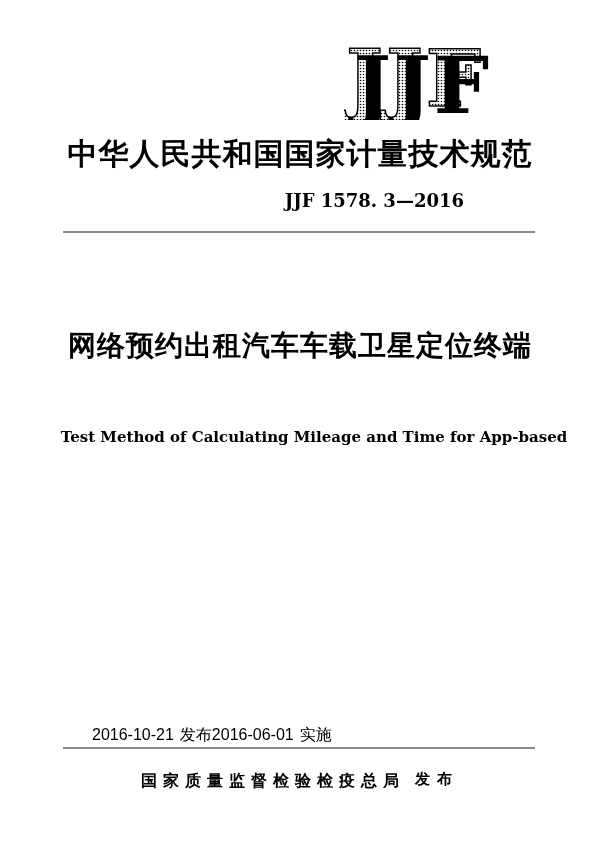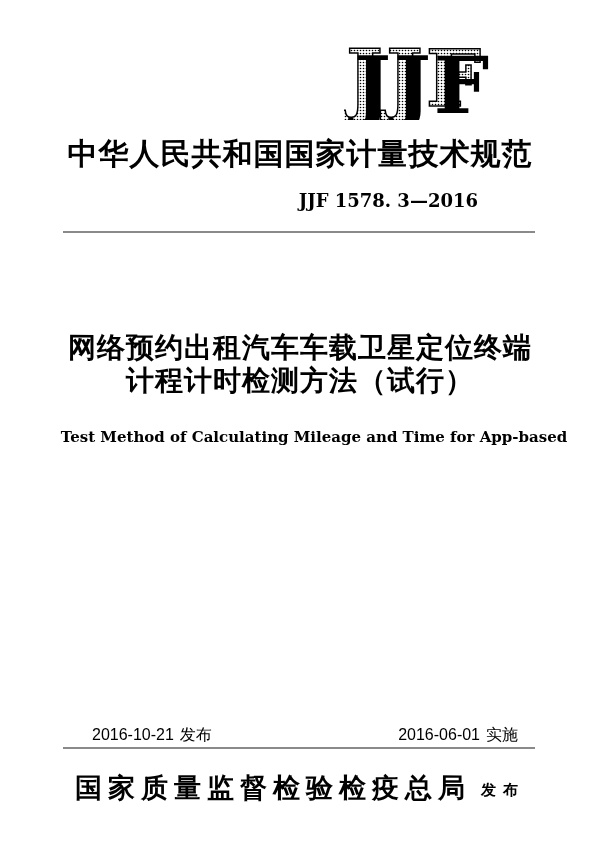--- a/index.html
+++ b/index.html
@@ -32,42 +32,42 @@
     text-align: center;
     font-family: "DejaVu Serif", "Liberation Serif", serif;
     font-weight: bold;
     font-size: 30px;
     letter-spacing: 1px;
     white-space: nowrap;
   }
   .doc-number {
     position: absolute;
     top: 190px;
-    right: 122px;
+    right: 136px;
     font-family: "DejaVu Serif", "Liberation Serif", serif;
     font-weight: bold;
     font-size: 18px;
     white-space: nowrap;
   }
   .rule {
     position: absolute;
     left: 63px;
     width: 472px;
     height: 2px;
     background: #8a8a8a;
   }
   .rule-top { top: 231px; }
   .rule-bottom { top: 747px; }
   .zh-title {
     position: absolute;
     top: 331px;
     left: 0;
     width: 100%;
     text-align: center;
-    font-family: Liberation Serif, serif;
+    font-family: Liberation Mono, monospace;
     font-weight: bold;
     font-size: 28px;
     line-height: 33px;
     letter-spacing: 1px;
     white-space: nowrap;
   }
   .en-title {
     position: absolute;
     top: 428px;
     left: 0;
@@ -79,40 +79,40 @@
     line-height: 18px;
     white-space: nowrap;
     margin-left: 14px;
   }
   .dates {
     position: absolute;
     top: 725px;
     left: 92px;
     right: 82px;
     display: flex;
-    justify-content: space-between;
+    justify-content: flex-start;
     font-family: "Liberation Sans", sans-serif;
     font-size: 16px;
     white-space: nowrap;
   }
   .dates .label {
     margin-left: 6px;
   }
   .publisher {
     position: absolute;
     top: 770px;
     left: 0;
     width: 100%;
     text-align: center;
     white-space: nowrap;
   }
   .publisher-main {
     font-family: Liberation Mono, monospace;
     font-weight: bold;
-    font-size: 27px;
+    font-size: 16px;
     letter-spacing: 6px;
   }
   .publisher-suffix {
     font-family: "DejaVu Sans", "Liberation Sans", sans-serif;
     font-weight: bold;
     font-size: 15px;
     letter-spacing: 7px;
     margin-left: 10px;
     vertical-align: 2px;
   }
@@ -136,21 +136,20 @@
   </svg>
 
   <div class="org-title">中华人民共和国国家计量技术规范</div>
 
   <div class="doc-number">JJF 1578. 3—2016</div>
 
   <div class="rule rule-top"></div>
 
   <div class="zh-title">
     <div>网络预约出租汽车车载卫星定位终端</div>
-    <div>计程计时检测方法（试行）</div>
   </div>
 
   <div class="en-title">
     <div>Test Method of Calculating Mileage and Time for App-based</div>
   </div>
 
   <div class="dates">
     <div>
       <span>2016-10-21</span><span class="label">发布</span>
     </div>

